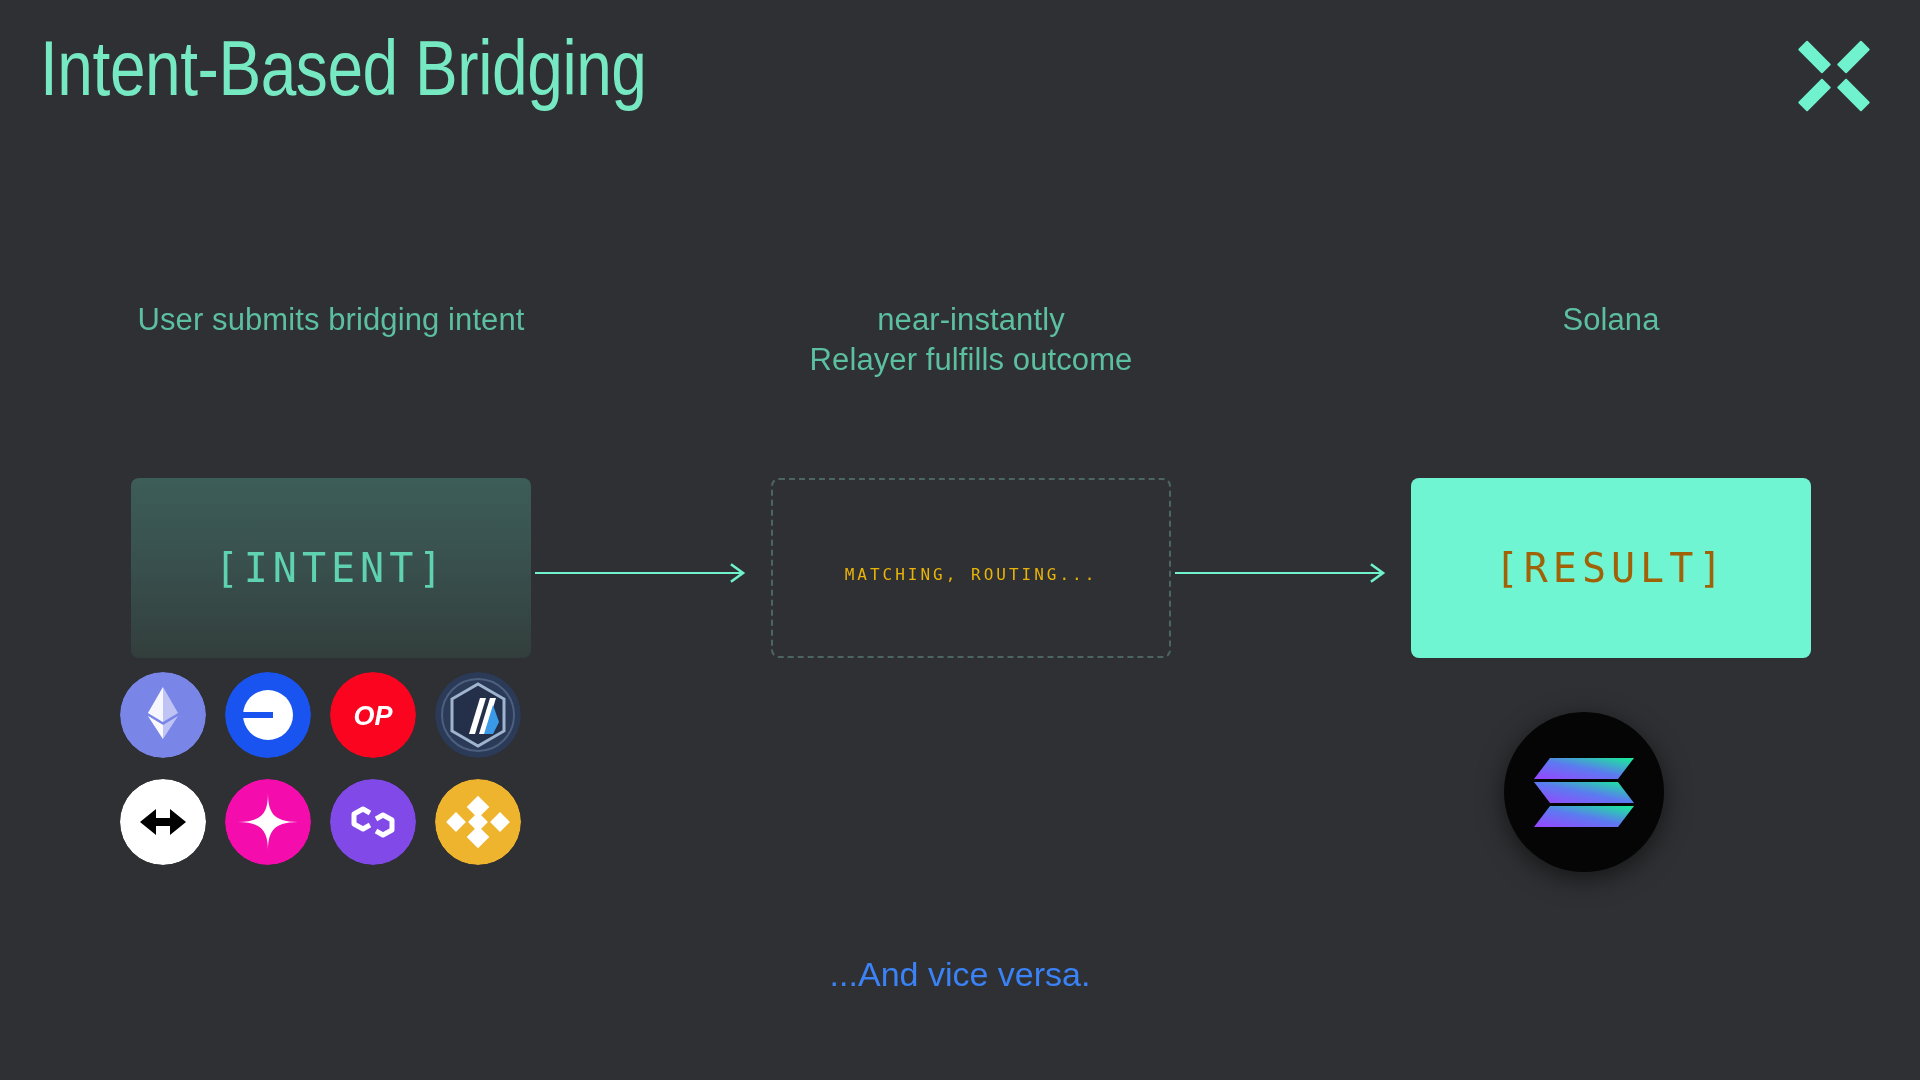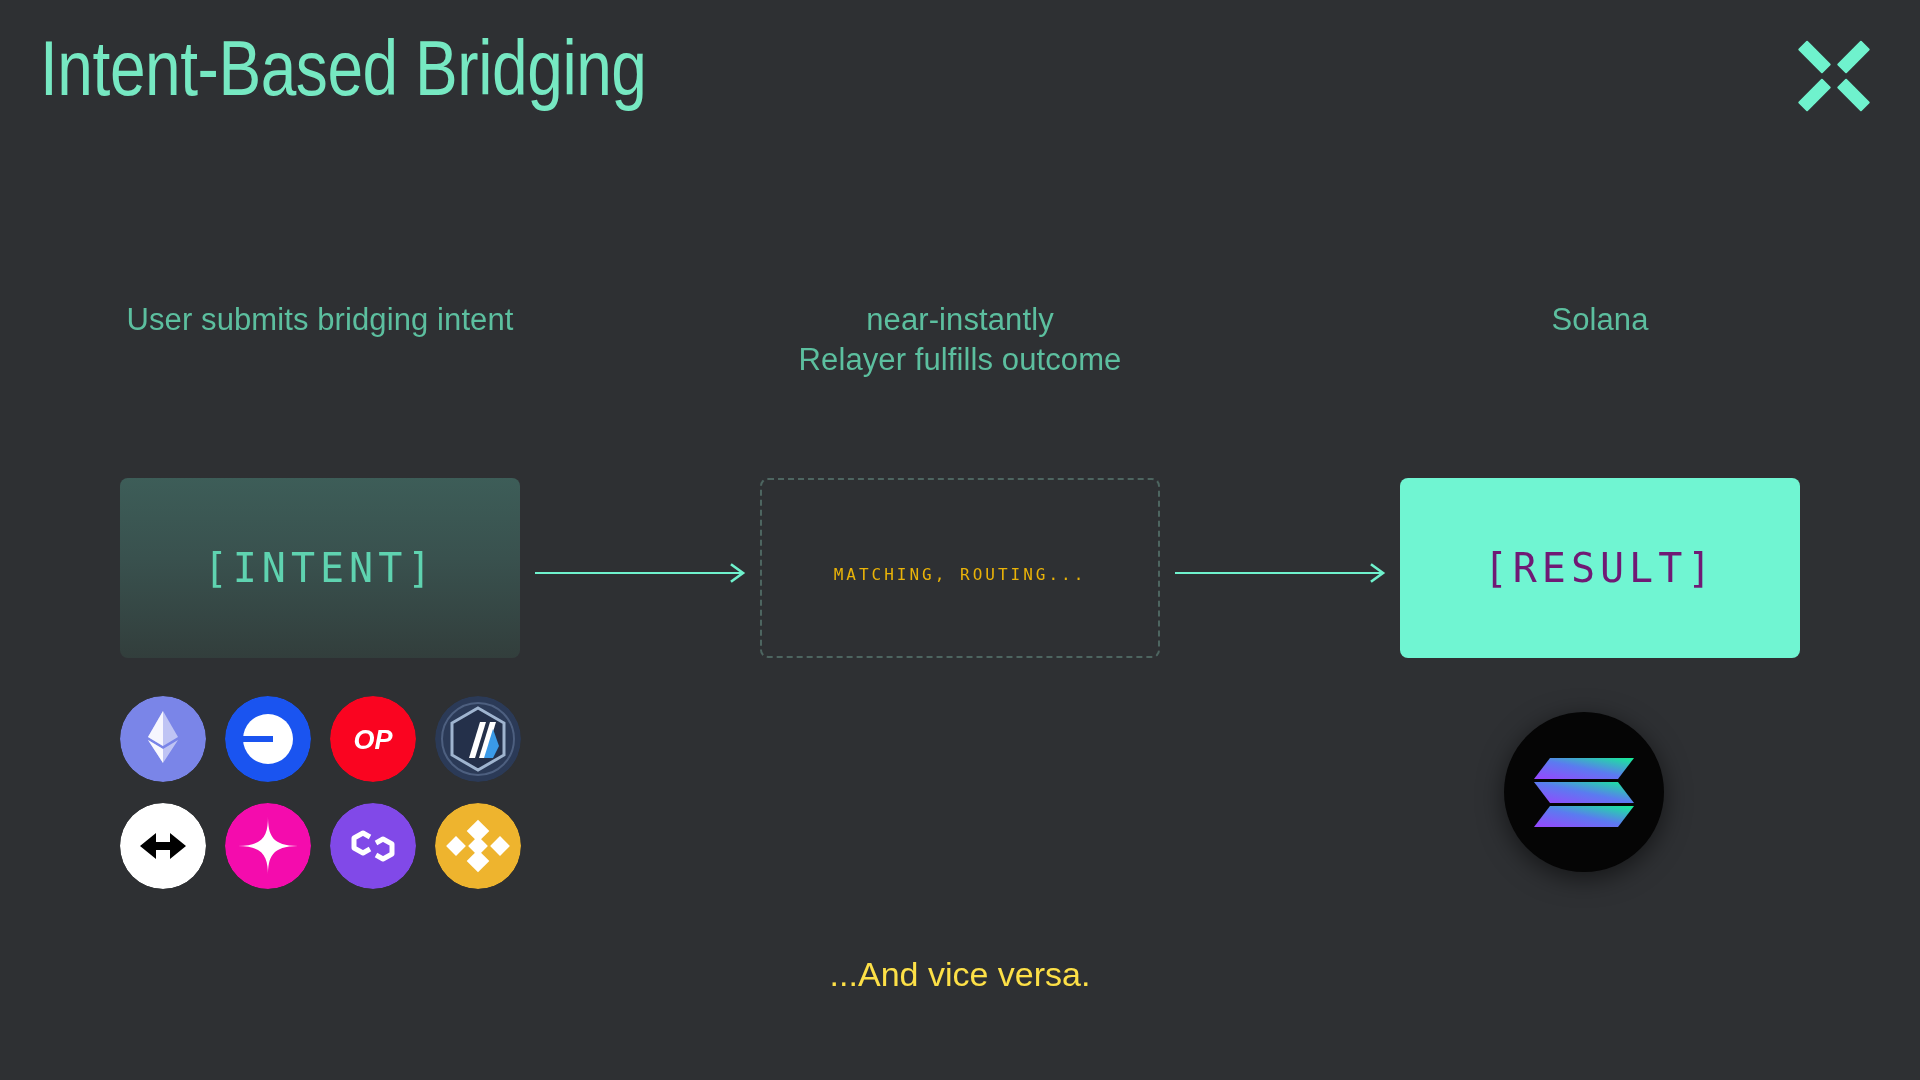--- a/index.html
+++ b/index.html
@@ -54,20 +54,21 @@
   
   .flow {
     position: absolute;
     left: 0;
     top: 300px;
     width: 1920px;
   }
   .col {
     position: absolute;
     width: 400px;
+    margin-left: 11px;
   }
   .col-1 { left: 120px; }
   .col-2 { left: 760px; }
   .col-3 { left: 1400px; }
 
   .col-caption {
     text-align: center;
     font-size: 31px;
     line-height: 1.28;
     font-weight: 400;
@@ -101,21 +102,21 @@
 
   .box-label {
     font-family: "DejaVu Sans Mono", monospace;
     font-size: 40px;
     font-weight: 400;
     letter-spacing: 5px;
     color: #5fd3b0;
     white-space: nowrap;
   }
   .box-result .box-label {
-    color: #701a75;
+    color: #a16207;
   }
   .box-sub {
     margin-top: 12px;
     font-family: "DejaVu Sans Mono", monospace;
     font-size: 16px;
     letter-spacing: 3px;
     color: #eab308;
     white-space: nowrap;
   }
 
@@ -126,21 +127,21 @@
     height: 22px;
   }
   .arrow-1 { left: 535px; width: 215px; }
   .arrow-2 { left: 1175px; width: 215px; }
   .arrow svg { display: block; }
 
   
   .chain-grid {
     position: absolute;
     left: 120px;
-    top: 696px;
+    top: 672px;
     width: 400px;
     display: grid;
     grid-template-columns: repeat(4, 86px);
     grid-auto-rows: 86px;
     column-gap: 19px;
     row-gap: 21px;
   }
   .chain-logo {
     width: 86px;
     height: 86px;
@@ -167,21 +168,21 @@
 
   
   .footnote {
     position: absolute;
     left: 0;
     top: 955px;
     width: 1920px;
     text-align: center;
     font-size: 34px;
     font-weight: 400;
-    color: #fde047;
+    color: #3b82f6;
   }
 </style>
 </head>
 <body>
 
 <div class="slide-title">Intent-Based Bridging</div>
 
 <div class="brand-x">
   <span class="bar b1"></span>
   <span class="bar b2"></span>

